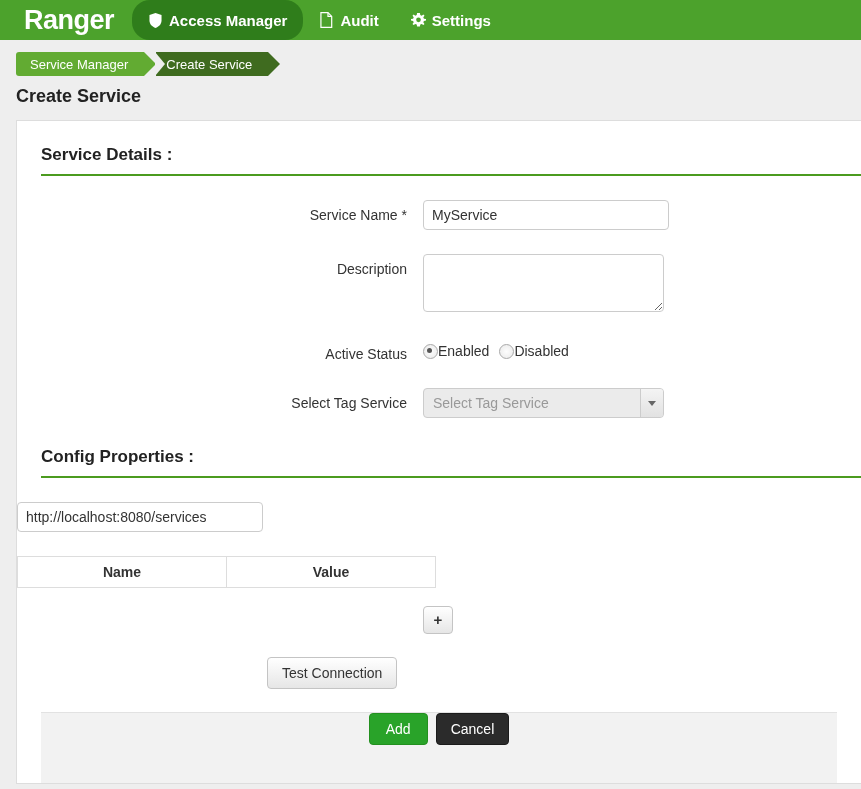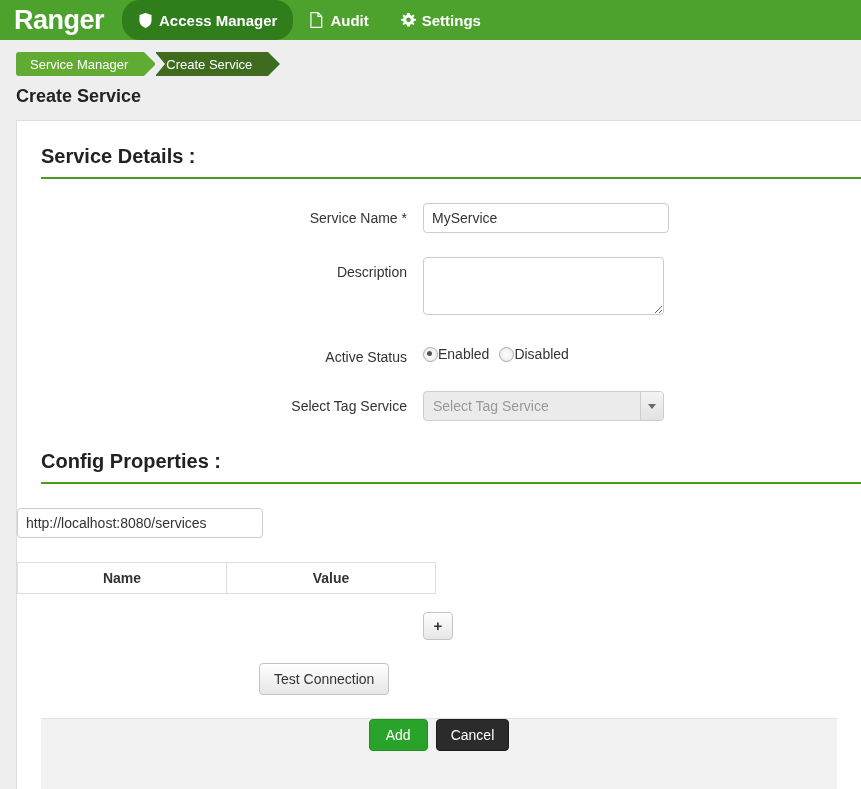--- a/index.html
+++ b/index.html
@@ -20,21 +20,21 @@
   .topnav {
     height: 40px;
     background: #4ca22c;
     display: flex;
     align-items: stretch;
     position: relative;
   }
   .brand {
     display: flex;
     align-items: center;
-    padding: 0 18px 0 14px;
+    padding: 0 18px 0 24px;
     font-size: 27px;
     font-weight: bold;
     color: #ffffff;
     letter-spacing: -0.5px;
     line-height: 1;
   }
   .navitem {
     display: flex;
     align-items: center;
     gap: 6px;
@@ -136,21 +136,21 @@
     background: #ffffff;
     border: 1px solid #dddddd;
     border-right: none;
     min-height: 660px;
     padding-top: 24px;
   }
   .section-head {
     margin: 0 0 0 24px;
     padding: 0 0 9px 0;
     width: 821px;
-    font-size: 20px;
+    font-size: 17px;
     font-weight: bold;
     color: #222222;
     border-bottom: 2px solid #4b9b1f;
     box-sizing: border-box;
   }
   .section-head.second {
     margin-top: 29px;
   }
 
   
@@ -456,21 +456,21 @@
     </div>
   </div>
 
   <div class="rowplain">
     <div class="pad"></div>
     <div class="fctrl">
       <button class="btn btn-plus">+</button>
     </div>
   </div>
 
-  <div class="rowplain" style="margin-top:23px;">
+  <div class="rowplain" style="margin-top:23px;padding-left:8px;">
     <div class="pad" style="width:242px;"></div>
     <div class="fctrl">
       <button class="btn btn-test">Test Connection</button>
     </div>
   </div>
 
   <div class="footer">
     <button class="btn-add">Add</button>
     <button class="btn-cancel">Cancel</button>
   </div>

